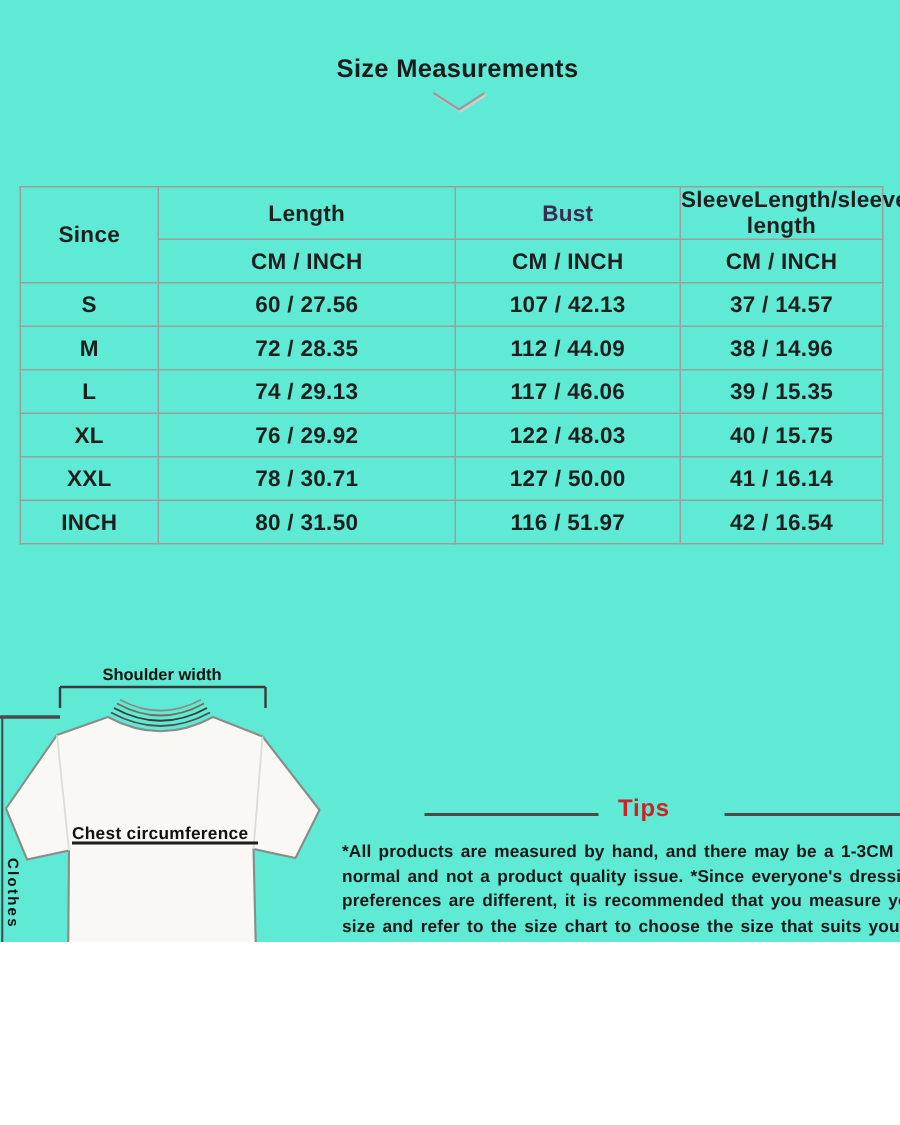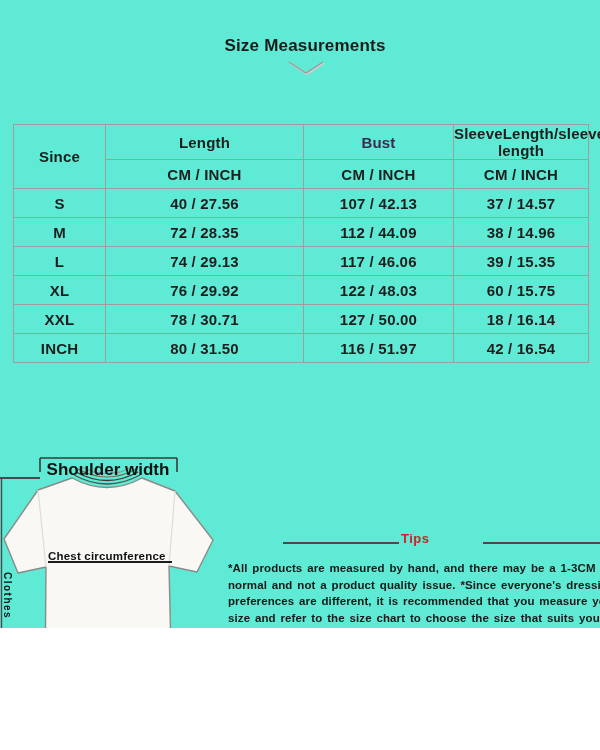--- a/index.html
+++ b/index.html
@@ -37,41 +37,41 @@
   td.hdr2{height:28px;font-size:14px;margin-top:11px;}
   td.hdr-size{font-size:15px;}
   td.hdr-bust{color:#3b2b50;}
   td.hdr-sleeve{font-size:10px;letter-spacing:0;}
   tr.data-row td{height:28px;font-size:15px;}
 
   
   .diagram-svg{position:absolute;left:0;top:445px;width:230px;height:262px;}
   .shoulder-label{
     position:absolute;left:38px;top:444px;width:140px;text-align:center;
-    font-size:17px;font-weight:bold;color:#111;margin-top:16px;
+    font-size:11px;font-weight:bold;color:#111;
   }
   .chest-label{
     position:absolute;left:48px;top:550px;width:126px;text-align:left;
     font-size:11.5px;font-weight:bold;color:#111;letter-spacing:.2px;
   }
   .clothes-label{
     position:absolute;left:2px;top:572px;height:86px;
     writing-mode:vertical-rl;
     font-size:10px;font-weight:bold;color:#111;letter-spacing:1.5px;
   }
 
   
   .tips-line-left,.tips-line-right{
     position:absolute;top:542px;height:2px;background:#4a4a4a;
   }
   .tips-line-left{left:283px;width:116px;}
   .tips-line-right{left:483px;width:117px;}
   .tips-heading{
-    position:absolute;left:401px;top:531px;width:80px;
-    font-size:13px;font-weight:bold;letter-spacing:.5px;
+    position:absolute;left:412px;top:531px;width:80px;
+    font-size:16px;font-weight:bold;letter-spacing:.5px;
   }
   .tips-text{
     position:absolute;left:228px;top:560px;width:380px;
     font-size:11.5px;font-weight:bold;color:#181818;
     line-height:16.6px;letter-spacing:.1px;word-spacing:1.5px;
   }
   .tips-text div{white-space:nowrap;}
 </style>
 </head>
 <body>
@@ -98,47 +98,47 @@
         <td class="hdr1 hdr-bust">Bust</td>
         <td class="hdr1 hdr-sleeve">SleeveLength/sleeve length</td>
       </tr>
       <tr>
         <td class="hdr2">CM / INCH</td>
         <td class="hdr2">CM / INCH</td>
         <td class="hdr2">CM / INCH</td>
       </tr>
       <tr class="data-row">
         <td>S</td>
-        <td>40 / 27.56</td>
+        <td>60 / 27.56</td>
         <td>107 / 42.13</td>
         <td>37 / 14.57</td>
       </tr>
       <tr class="data-row">
         <td>M</td>
         <td>72 / 28.35</td>
         <td>112 / 44.09</td>
         <td>38 / 14.96</td>
       </tr>
       <tr class="data-row">
         <td>L</td>
         <td>74 / 29.13</td>
         <td>117 / 46.06</td>
         <td>39 / 15.35</td>
       </tr>
       <tr class="data-row">
         <td>XL</td>
         <td>76 / 29.92</td>
         <td>122 / 48.03</td>
-        <td>60 / 15.75</td>
+        <td>40 / 15.75</td>
       </tr>
       <tr class="data-row">
         <td>XXL</td>
         <td>78 / 30.71</td>
         <td>127 / 50.00</td>
-        <td>18 / 16.14</td>
+        <td>41 / 16.14</td>
       </tr>
       <tr class="data-row">
         <td>INCH</td>
         <td>80 / 31.50</td>
         <td>116 / 51.97</td>
         <td>42 / 16.54</td>
       </tr>
     </tbody>
   </table>
 

